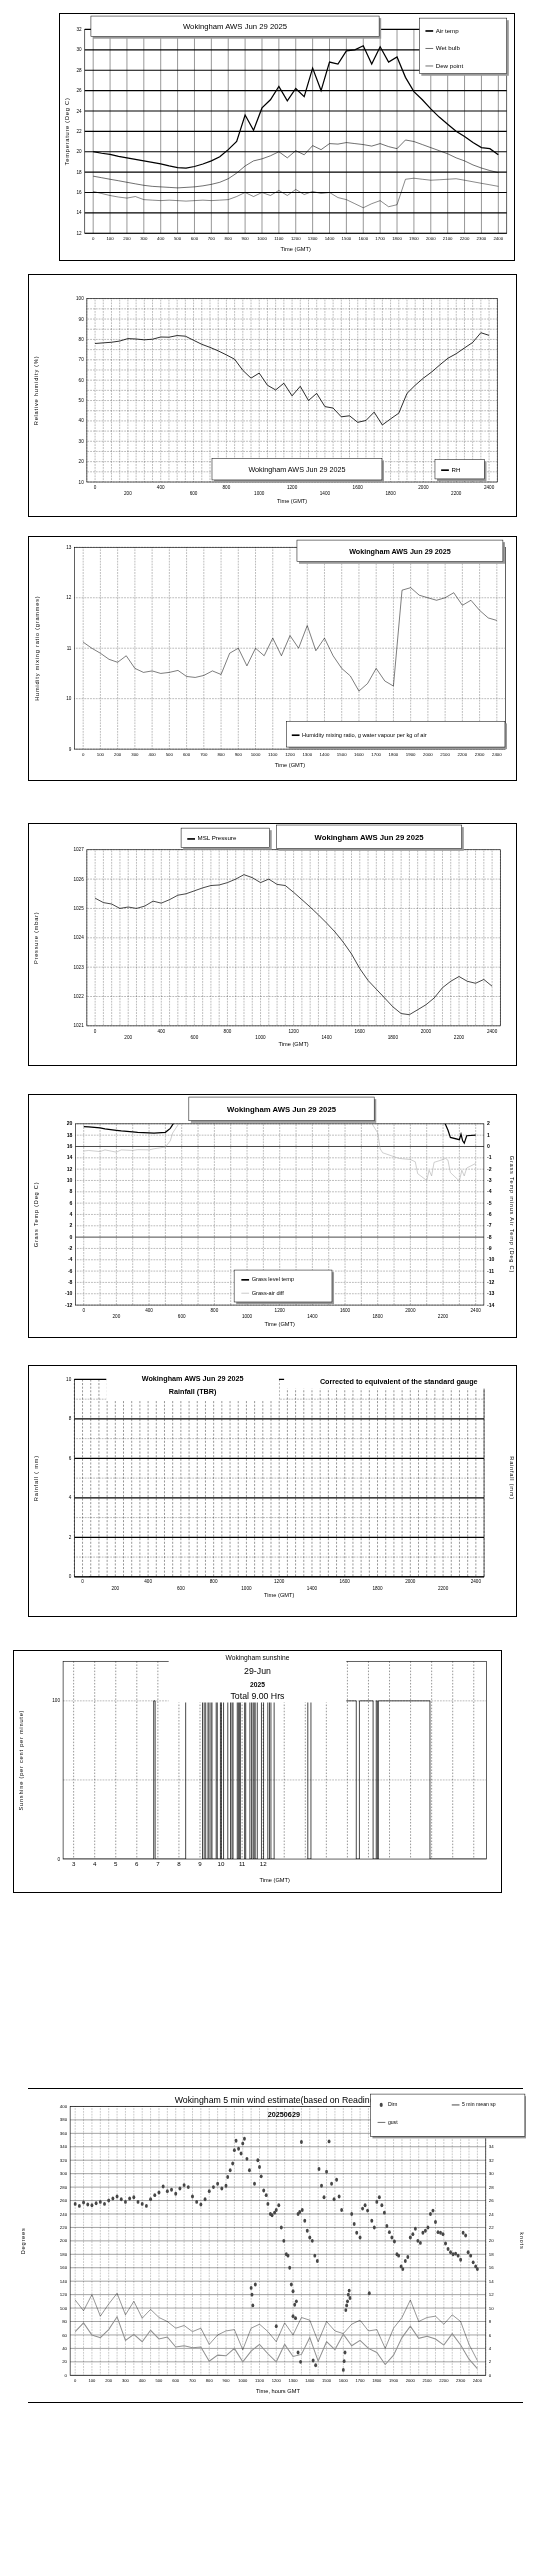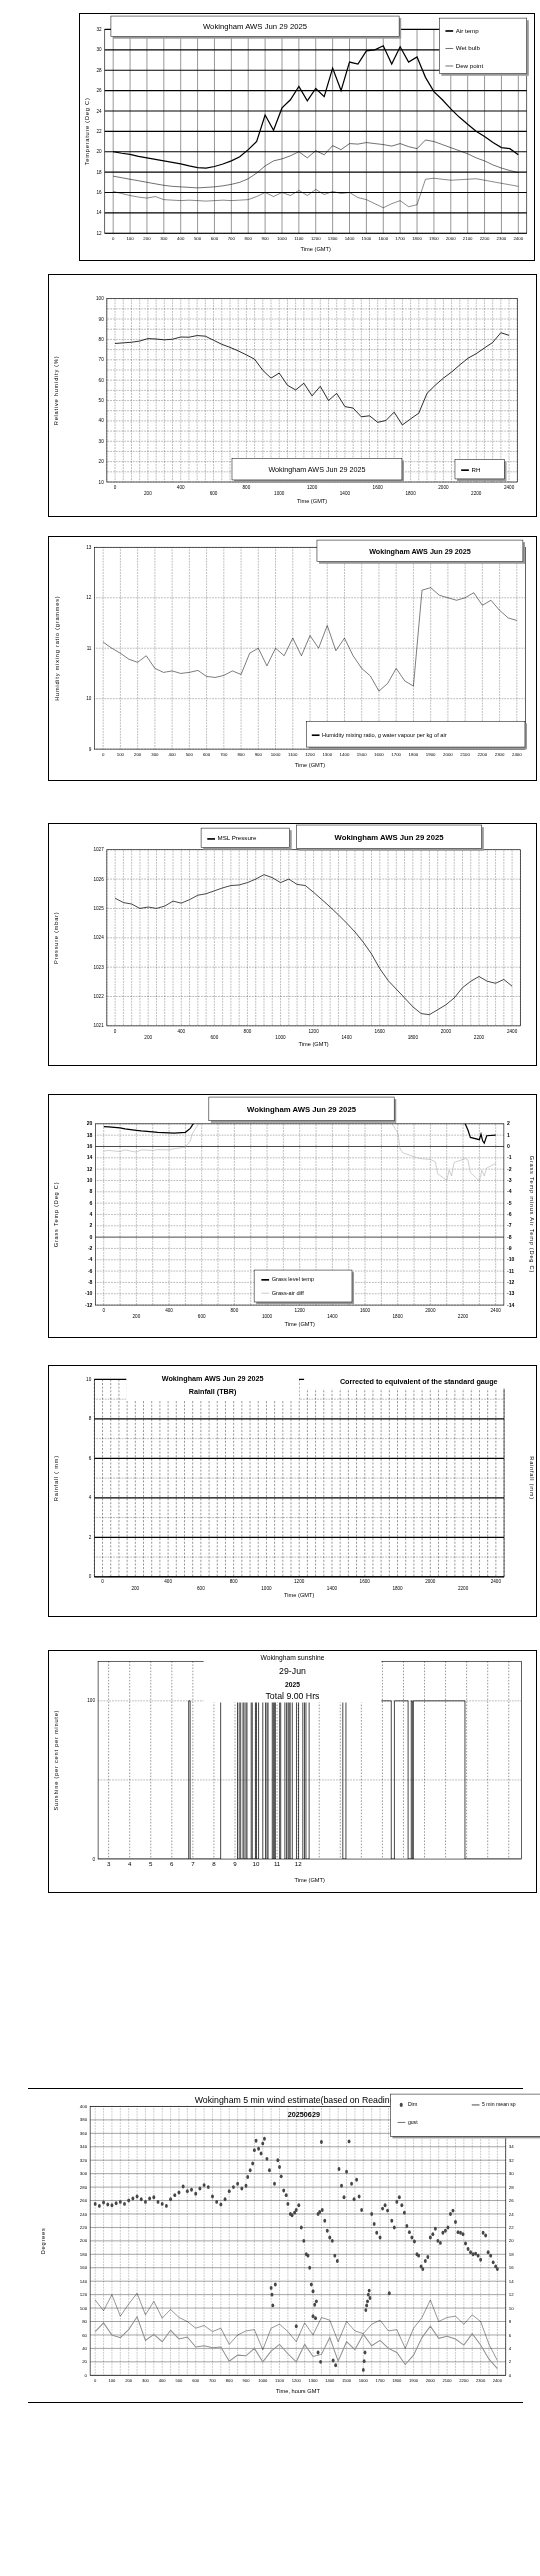--- a/index.html
+++ b/index.html
@@ -1,18 +1,18 @@
 <!DOCTYPE html>
 <html style="font-size:8.2px"><head>
 <meta charset="utf-8">
 <style>
   html,body{margin:0;padding:0;background:#fff;}
   .page{position:relative;width:541px;height:2620px;background:#fff;overflow:hidden;
         font-family:"Liberation Sans",sans-serif;}
-  .chart-box{position:absolute;background:#fff;margin-left:20px;}
+  .chart-box{position:absolute;background:#fff;}
   .chart-box.bordered{border:0.5px solid #000;}
   .divider{position:absolute;border-top:1px solid #000;height:0;}
   svg{display:block;}
 </style>
 </head>
 <body>
 
 <div class="page">
   <section class="chart-box bordered" style="left: 59px; top: 13px; width: 454px; height: 246px;">
     <svg width="454" height="246" viewBox="0 0 882 478">
@@ -683,21 +683,21 @@
           <rect x="150" y="8" width="335" height="58" fill="#ffffff" stroke="none" stroke-width="1"></rect>
           <text x="317.5" y="30" font-size="14" text-anchor="middle" fill="#000" font-family="&quot;Liberation Sans&quot;,sans-serif" font-weight="bold">Wokingham AWS Jun 29 2025</text>
           <text x="317.5" y="54" font-size="14" text-anchor="middle" fill="#000" font-family="&quot;Liberation Sans&quot;,sans-serif" font-weight="bold">Rainfall (TBR)</text>
         </g>
         <g>
           <rect x="495" y="14" width="445" height="30" fill="#ffffff" stroke="none" stroke-width="1"></rect>
           <text x="717.5" y="35" font-size="14" text-anchor="middle" fill="#000" font-family="&quot;Liberation Sans&quot;,sans-serif" font-weight="bold">Corrected to equivalent of the standard gauge</text>
         </g>
       </svg>
   </section>
-  <section class="chart-box bordered" style="left: 28px; top: 1650px; width: 487px; height: 241px;">
+  <section class="chart-box bordered" style="left: 13px; top: 1650px; width: 487px; height: 241px;">
     <svg width="487" height="241" viewBox="0 0 945 468">
         <g>
           <line x1="115.44776119402985" y1="20" x2="115.44776119402985" y2="404" stroke="#000" stroke-width="0.8" stroke-dasharray="3,3"></line>
           <line x1="156.34328358208955" y1="20" x2="156.34328358208955" y2="404" stroke="#000" stroke-width="0.8" stroke-dasharray="3,3"></line>
           <line x1="197.23880597014926" y1="20" x2="197.23880597014926" y2="404" stroke="#000" stroke-width="0.8" stroke-dasharray="3,3"></line>
           <line x1="238.13432835820893" y1="20" x2="238.13432835820893" y2="404" stroke="#000" stroke-width="0.8" stroke-dasharray="3,3"></line>
           <line x1="279.0298507462686" y1="20" x2="279.0298507462686" y2="404" stroke="#000" stroke-width="0.8" stroke-dasharray="3,3"></line>
           <line x1="319.9253731343283" y1="20" x2="319.9253731343283" y2="404" stroke="#000" stroke-width="0.8" stroke-dasharray="3,3"></line>
           <line x1="360.820895522388" y1="20" x2="360.820895522388" y2="404" stroke="#000" stroke-width="0.8" stroke-dasharray="3,3"></line>
           <line x1="401.7164179104477" y1="20" x2="401.7164179104477" y2="404" stroke="#000" stroke-width="0.8" stroke-dasharray="3,3"></line>

